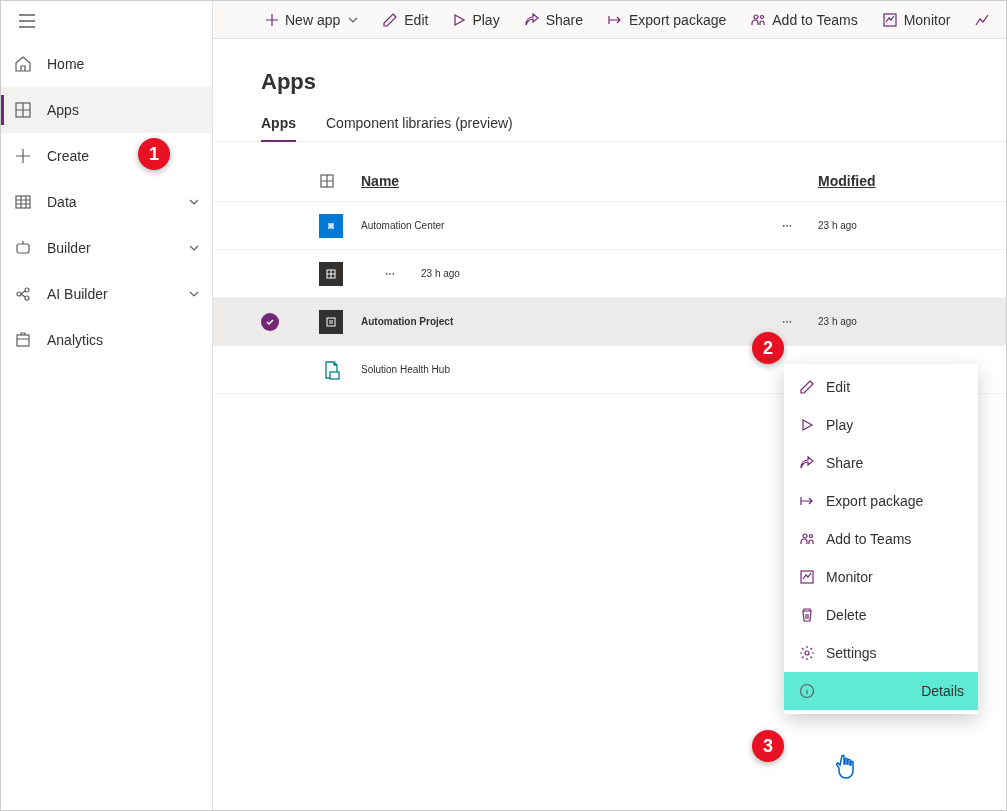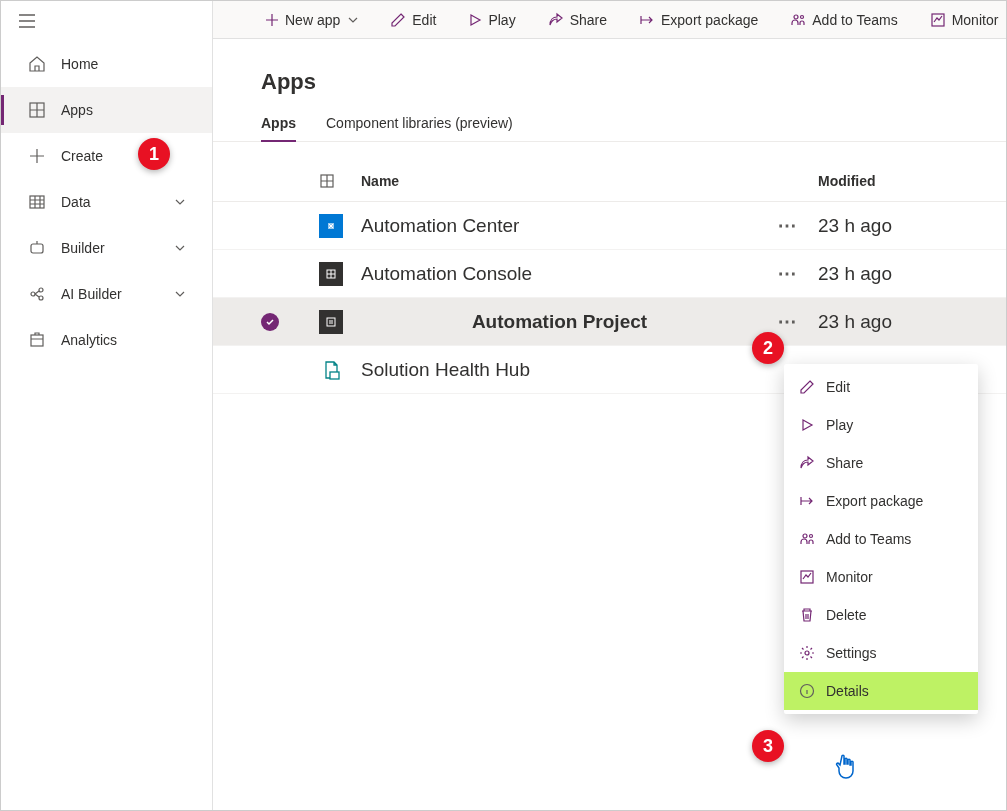--- a/index.html
+++ b/index.html
@@ -3,63 +3,63 @@
   <meta charset="utf-8">
   <style>
     * { margin: 0; padding: 0; box-sizing: border-box; font-family: "Segoe UI", -apple-system, sans-serif; }
     body { width: 1007px; height: 811px; overflow: hidden; background: #fff; border: 1px solid #ccc; }
     .app { display: flex; width: 100%; height: 100%; }
     
     
     .sidebar { width: 212px; border-right: 1px solid #e1e1e1; display: flex; flex-direction: column; background: #fff; }
     .hamburger { height: 40px; display: flex; align-items: center; padding: 0 12px; }
     .hamburger-btn { width: 28px; height: 28px; display: flex; align-items: center; justify-content: center; cursor: pointer; }
-    .sidebar-item { height: 46px; display: flex; align-items: center; padding: 0 26px; font-size: 14px; color: #323130; cursor: pointer; position: relative; }
+    .sidebar-item { height: 46px; display: flex; align-items: center; padding: 0 12px; font-size: 14px; color: #323130; cursor: pointer; position: relative; }
     .sidebar-item.active { background: #f3f2f1; }
     .sidebar-item.active::before { content: ""; position: absolute; left: 0; top: 8px; bottom: 8px; width: 3px; background: #742774; }
     .sidebar-item .icon { width: 20px; height: 20px; margin-right: 14px; display: flex; align-items: center; justify-content: center; color: #605e5c; }
     .sidebar-item .chev { margin-left: auto; color: #605e5c; }
     
     
     .main { flex: 1; display: flex; flex-direction: column; overflow: hidden; }
-    .toolbar { height: 38px; border-bottom: 1px solid #e1e1e1; display: flex; align-items: center; padding: 0 0 0 42px; gap: 12px; background: #faf9f8; }
+    .toolbar { height: 38px; border-bottom: 1px solid #e1e1e1; display: flex; align-items: center; padding: 0 0 0 42px; gap: 4px; background: #faf9f8; }
     .toolbar-btn { display: flex; align-items: center; gap: 6px; padding: 0 10px; height: 100%; font-size: 14px; color: #323130; cursor: pointer; white-space: nowrap; }
     .toolbar-btn .icon { color: #742774; display: flex; align-items: center; }
     .toolbar-btn .chev { color: #605e5c; margin-left: 2px; }
     
     
     .content { flex: 1; padding: 30px 0 0 0; overflow: auto; }
     .page-title { font-size: 22px; font-weight: 600; color: #323130; padding: 0 48px 20px; }
     .tabs { display: flex; gap: 30px; padding: 0 48px; border-bottom: 1px solid #edebe9; }
     .tab { font-size: 14px; color: #323130; padding: 0 0 10px; cursor: pointer; position: relative; }
     .tab.active { font-weight: 600; }
     .tab.active::after { content: ""; position: absolute; left: 0; right: 0; bottom: -1px; height: 2px; background: #742774; }
     
     
     .table { margin-top: 18px; }
-    .table-header { display: flex; align-items: center; padding: 0 48px; height: 42px; font-size: 14px; font-weight: 600; color: #323130; border-bottom: 1px solid #edebe9; }
+    .table-header { display: flex; align-items: center; padding: 0 48px; height: 42px; font-size: 14px; font-weight: 600; color: #323130; border-bottom: 1px solid #edebe9; text-decoration: underline; }
     .col-check { width: 58px; }
     .col-icon { width: 42px; display: flex; align-items: center; }
     .col-name { flex: 1; }
     .col-more { width: 60px; display: flex; align-items: center; justify-content: center; }
     .col-modified { width: 140px; }
-    .table-row { display: flex; align-items: center; padding: 0 48px; height: 48px; font-size: 19px; color: #323130; border-bottom: 1px solid #f3f2f1; cursor: pointer; }
+    .table-row { display: flex; align-items: center; padding: 0 48px; height: 48px; font-size: 10px; color: #323130; border-bottom: 1px solid #f3f2f1; cursor: pointer; }
     .table-row.selected { background: #edebe9; }
-    .table-row.selected .col-name { font-weight: 600; text-align: center; }
+    .table-row.selected .col-name { font-weight: 600; }
     .app-icon { width: 24px; height: 24px; display: flex; align-items: center; justify-content: center; font-size: 11px; }
     .app-icon.blue { background: #0078d4; color: #fff; }
     .app-icon.dark { background: #323130; color: #fff; }
     .app-icon.teal { color: #038387; }
     .check-circle { width: 18px; height: 18px; border-radius: 50%; background: #742774; display: flex; align-items: center; justify-content: center; color: #fff; }
     .more-dots { letter-spacing: 2px; color: #605e5c; font-weight: bold; }
     
     
     .context-menu { position: absolute; left: 784px; top: 364px; width: 194px; background: #fff; box-shadow: 0 6px 20px rgba(0,0,0,0.2); padding: 4px 0; border-radius: 2px; z-index: 100; }
     .menu-item { display: flex; align-items: center; height: 38px; padding: 0 14px; font-size: 14px; color: #323130; cursor: pointer; gap: 10px; }
-    .menu-item.hovered { background: #bef264; }
+    .menu-item.hovered { background: #5eead4; justify-content: space-between; }
     .menu-item .icon { width: 18px; height: 18px; display: flex; align-items: center; justify-content: center; color: #742774; }
     .menu-item.hovered .icon { color: #605e5c; }
     
     
     .callout { position: absolute; width: 32px; height: 32px; border-radius: 50%; background: #e81123; color: #fff; font-size: 18px; font-weight: 600; display: flex; align-items: center; justify-content: center; z-index: 200; box-shadow: 0 2px 6px rgba(0,0,0,0.3); }
     .cursor { position: absolute; left: 834px; top: 754px; z-index: 300; }
     
     svg { display: block; }
   </style>
 </head>
@@ -271,21 +271,20 @@
         <div class="table-row">
           <div class="col-check"></div>
           <div class="col-icon">
               <div class="app-icon dark">
                 <svg width="12" height="12" viewBox="0 0 12 12" fill="none" stroke="#fff" stroke-width="1">
                   <rect x="2" y="2" width="8" height="8"></rect>
                   <path d="M6 2v8M2 6h8"></path>
                 </svg>
               </div>
             </div>
-          <div class="col-name">Automation Console</div>
           <div class="col-more">
               <span class="more-dots">⋯</span>
             </div>
           <div class="col-modified">23 h ago</div>
         </div>
 
         <div class="table-row selected">
           <div class="col-check">
               <div class="check-circle">
                 <svg width="10" height="10" viewBox="0 0 10 10">

